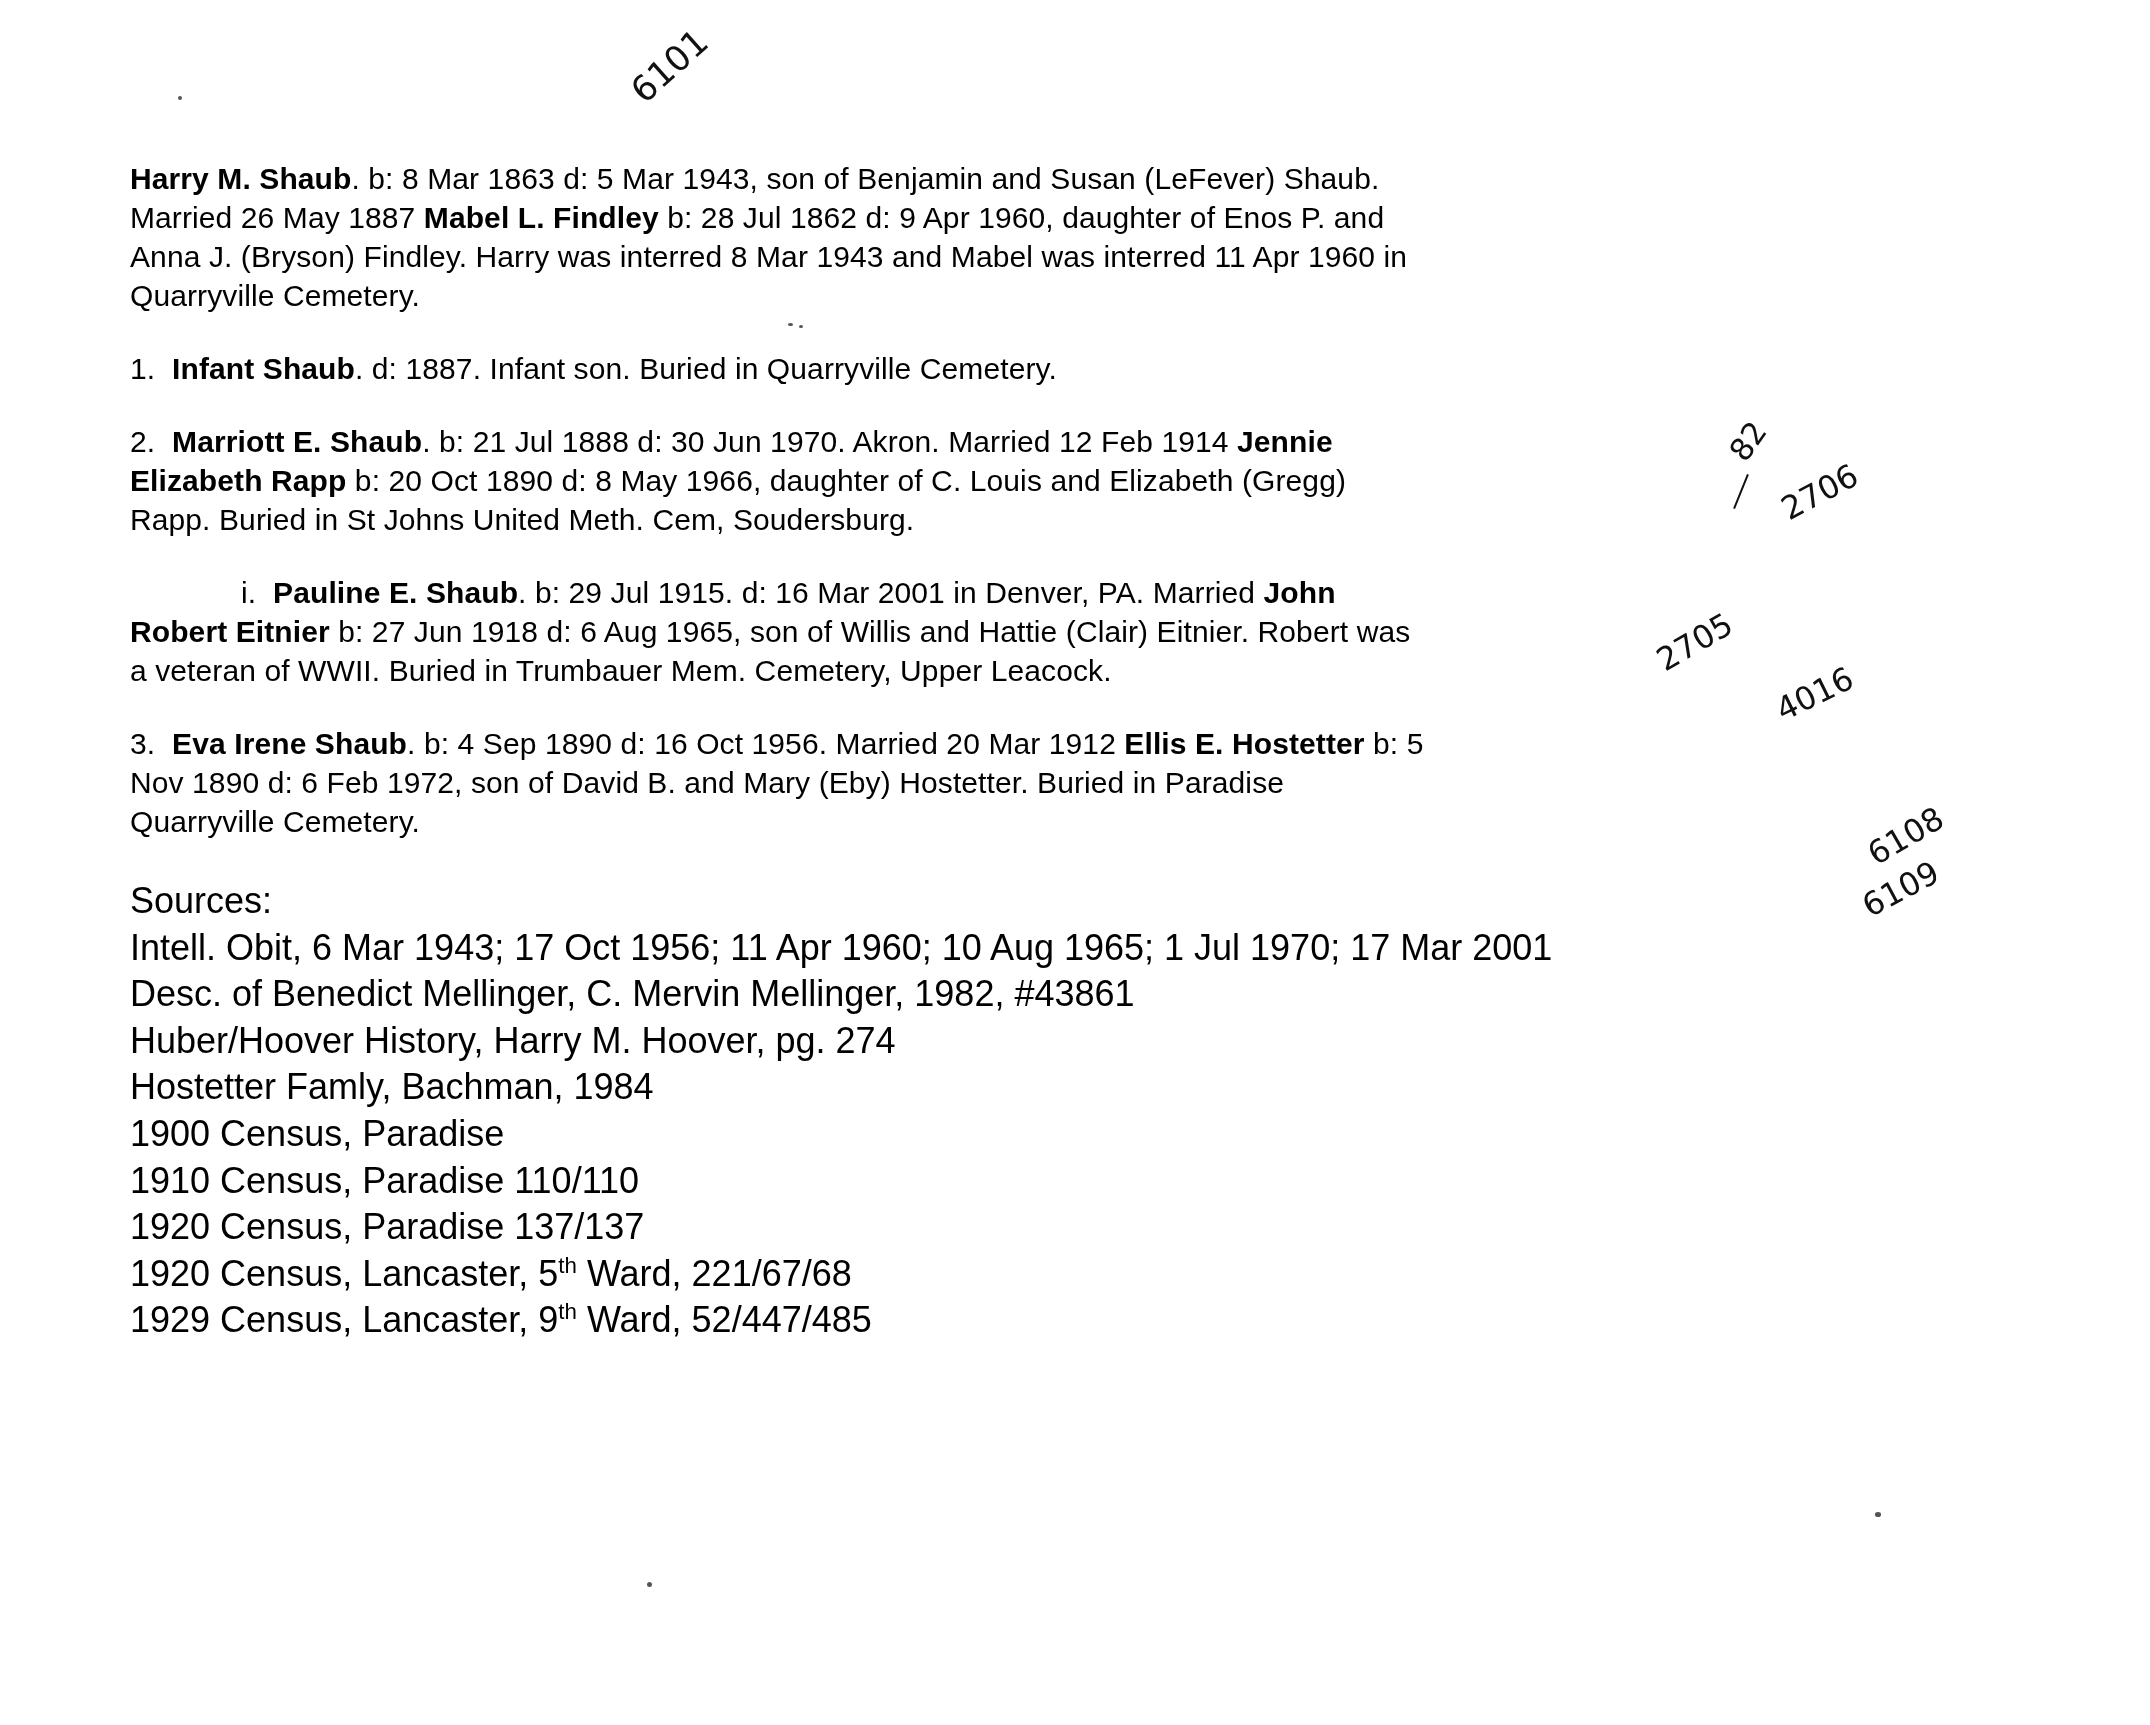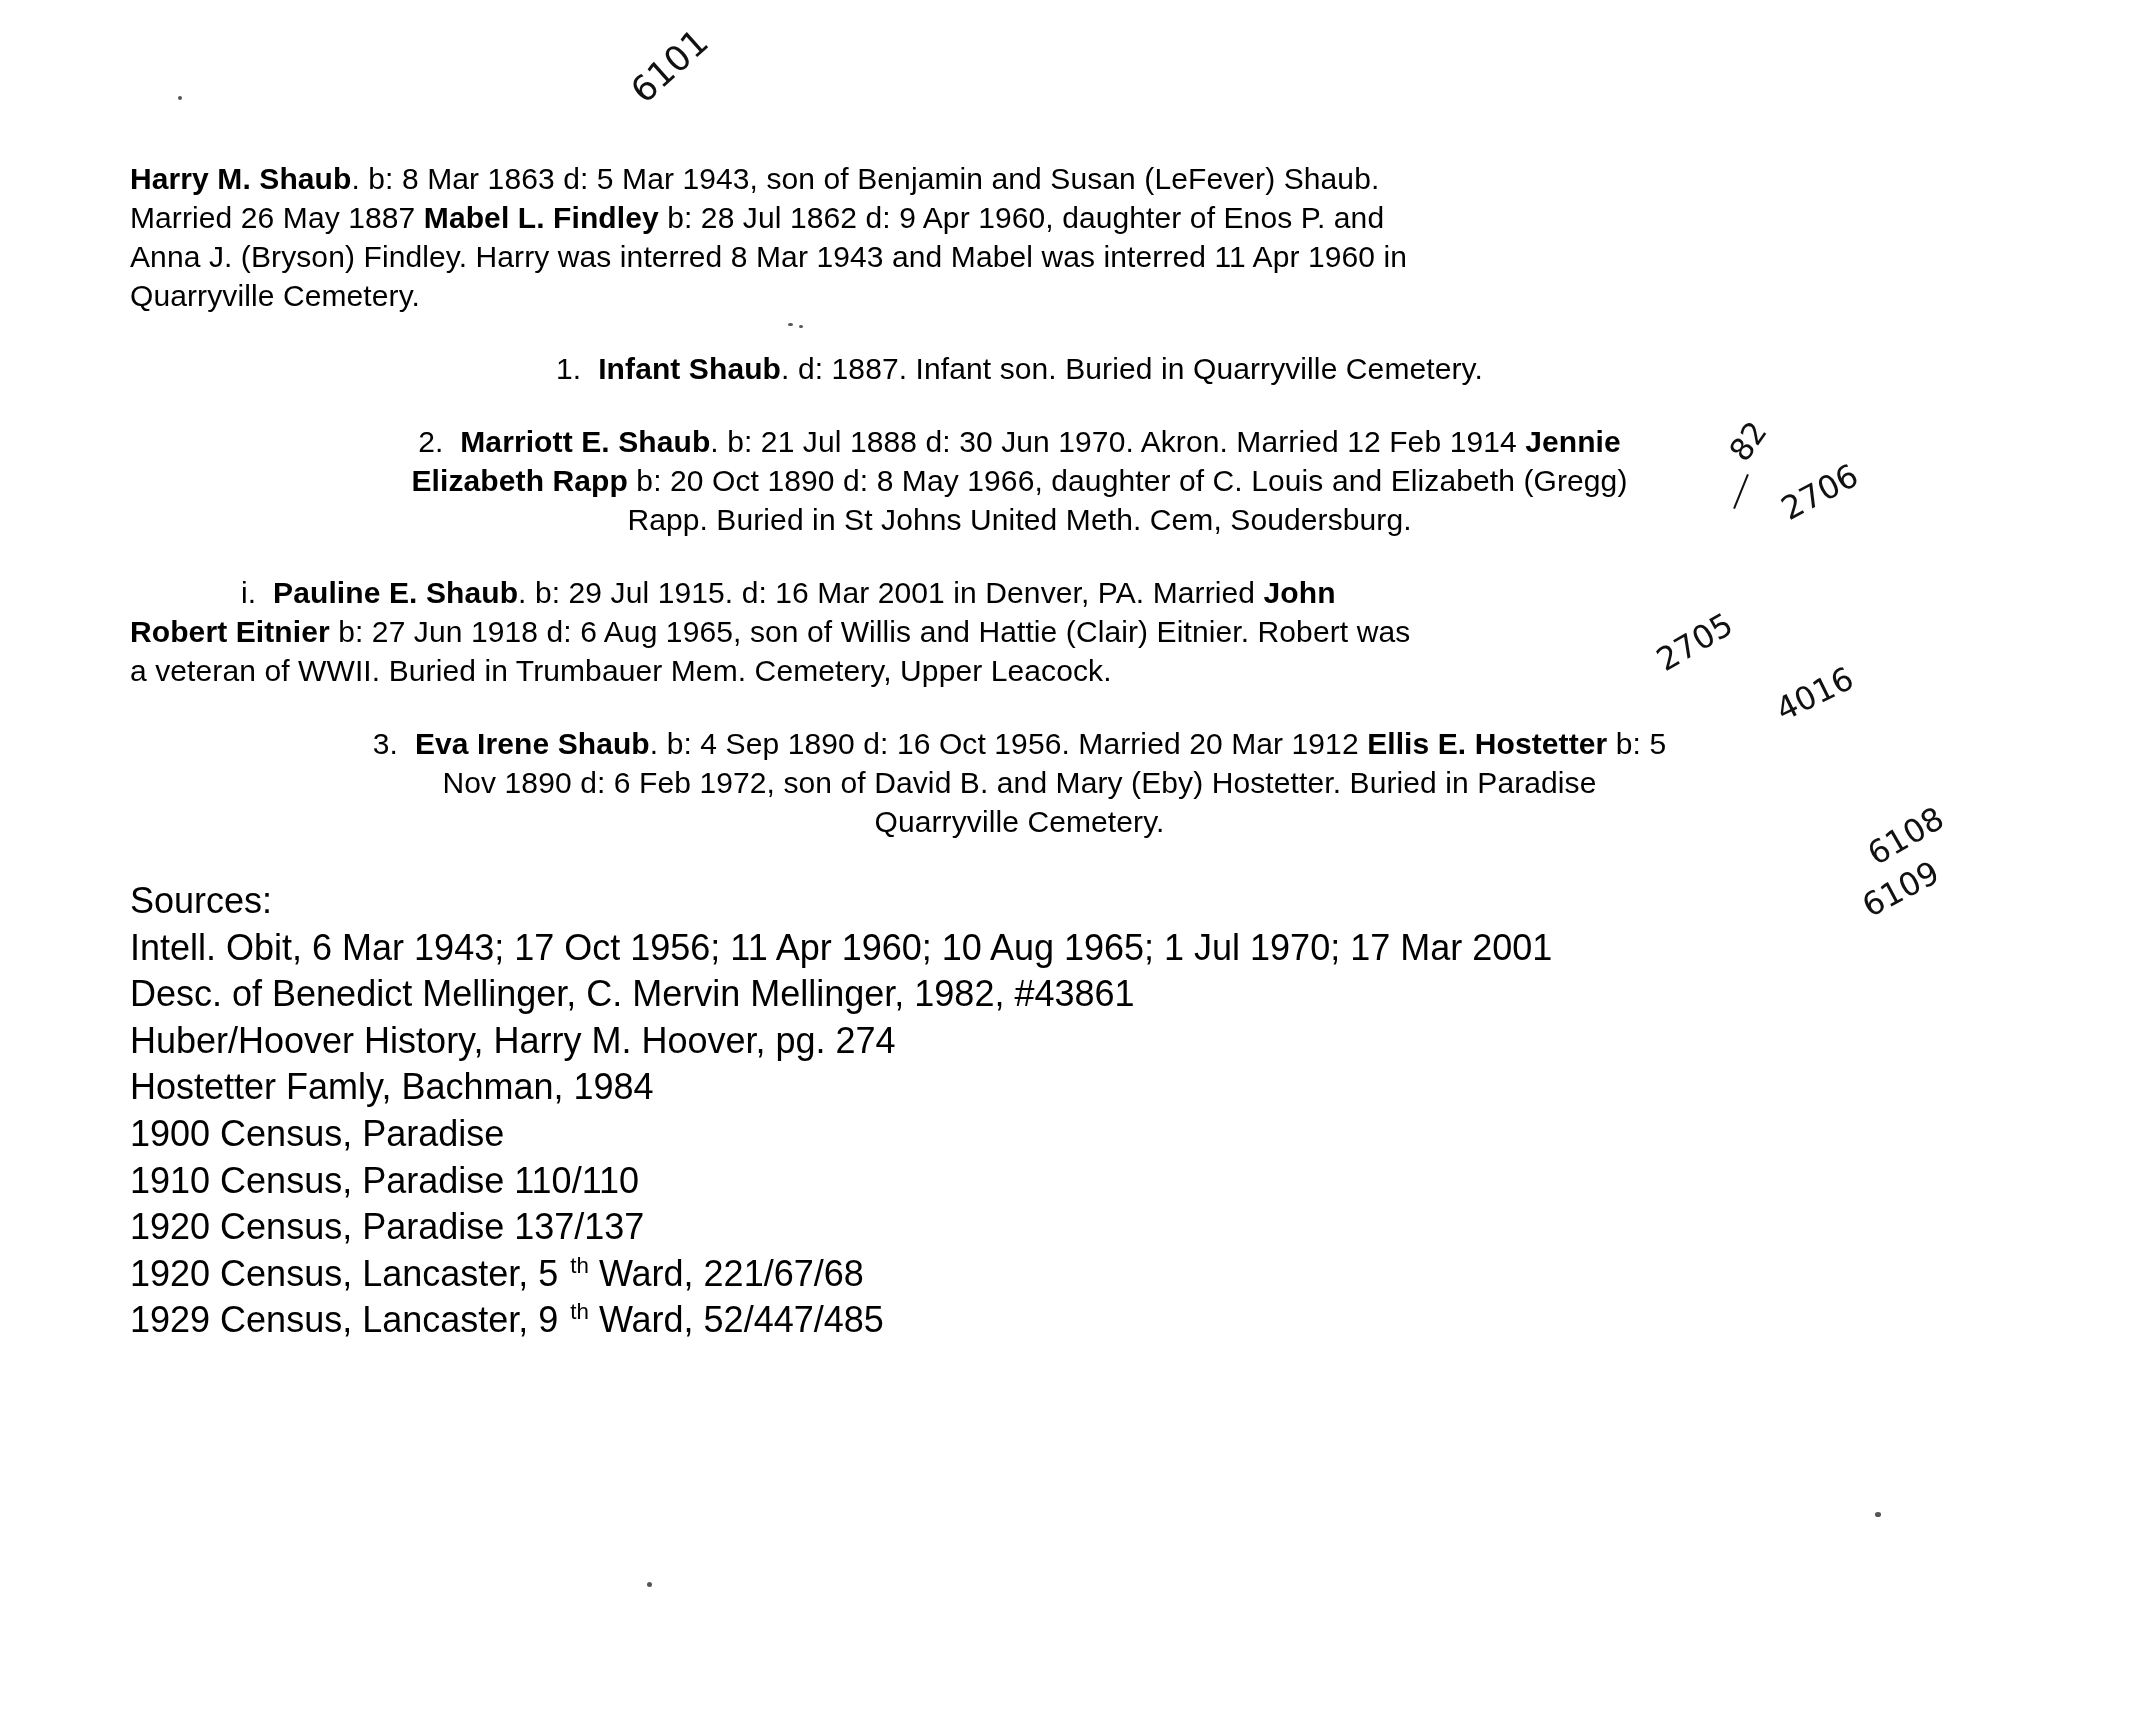--- a/index.html
+++ b/index.html
@@ -36,21 +36,20 @@
     letter-spacing: 0.1px;
   }
   .gap-md { height: 34px; }
   .gap-lg { height: 37px; }
 
   b, .bold { font-weight: bold; }
 
   .num-item {
     position: relative;
     padding-left: 0;
-    text-align: center;
   }
 
   .sub-item {
     padding-left: 0;
   }
 
   .sub-indent {
     display: inline-block;
     width: 111px;
   }
@@ -58,21 +57,20 @@
   .sources-block {
     font-size: 36px;
     line-height: 1.295;
   }
   .sources-block div { white-space: pre; }
 
   sup {
     font-size: 0.62em;
     vertical-align: super;
     line-height: 0;
-    margin-left: 12px;
   }
 
   
   .hand {
     position: absolute;
     font-family: "DejaVu Sans", sans-serif;
     color: #111111;
     font-size: 31px;
     font-weight: 400;
     white-space: nowrap;

